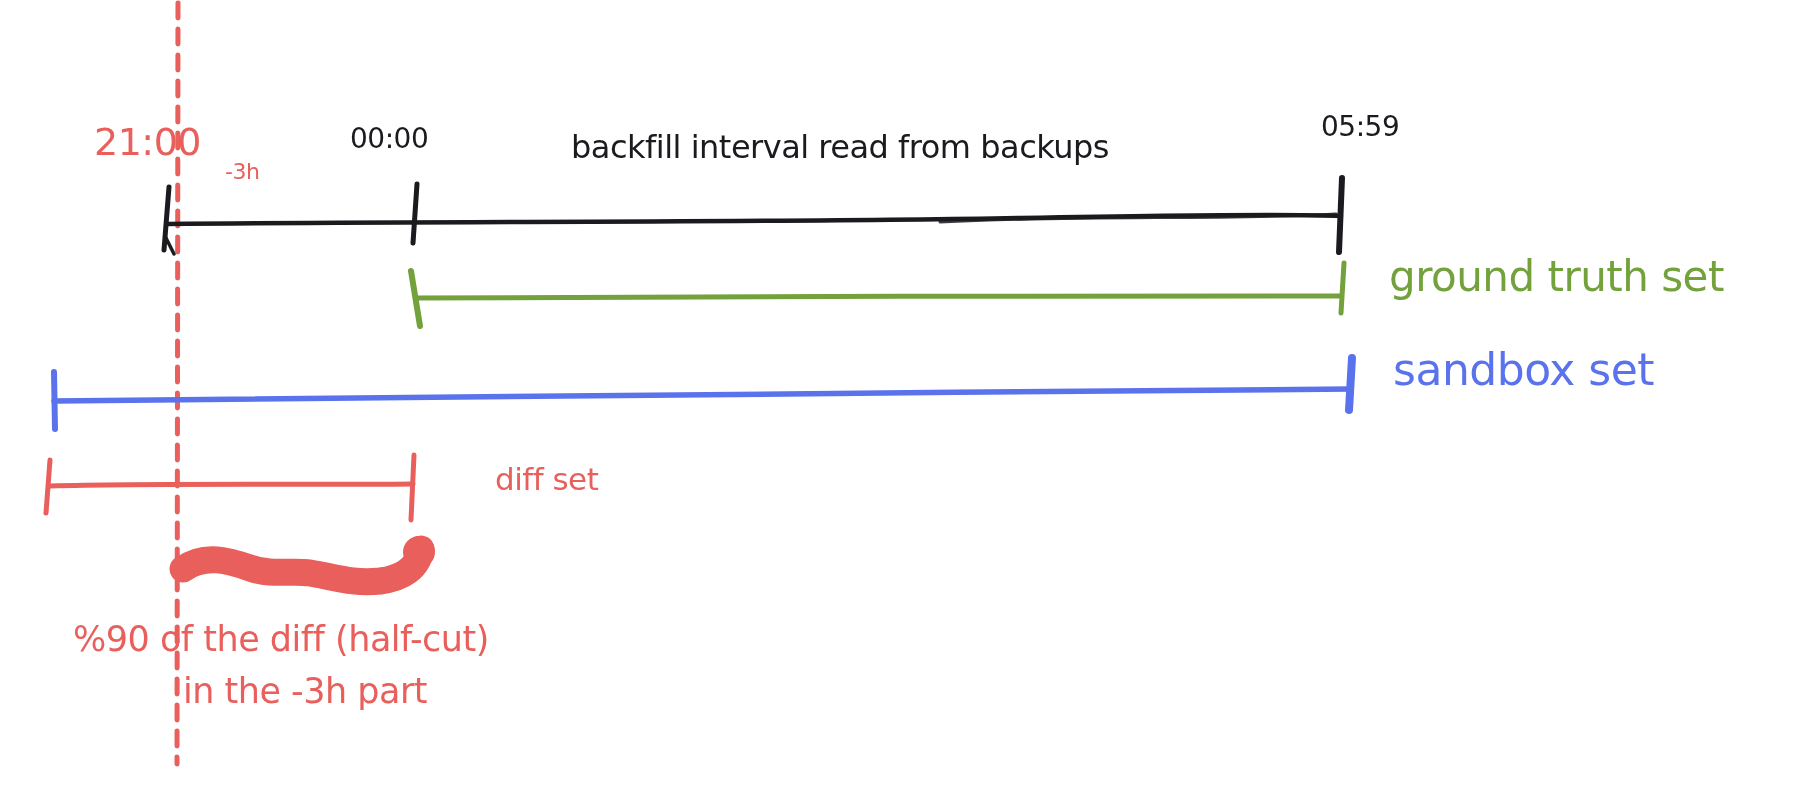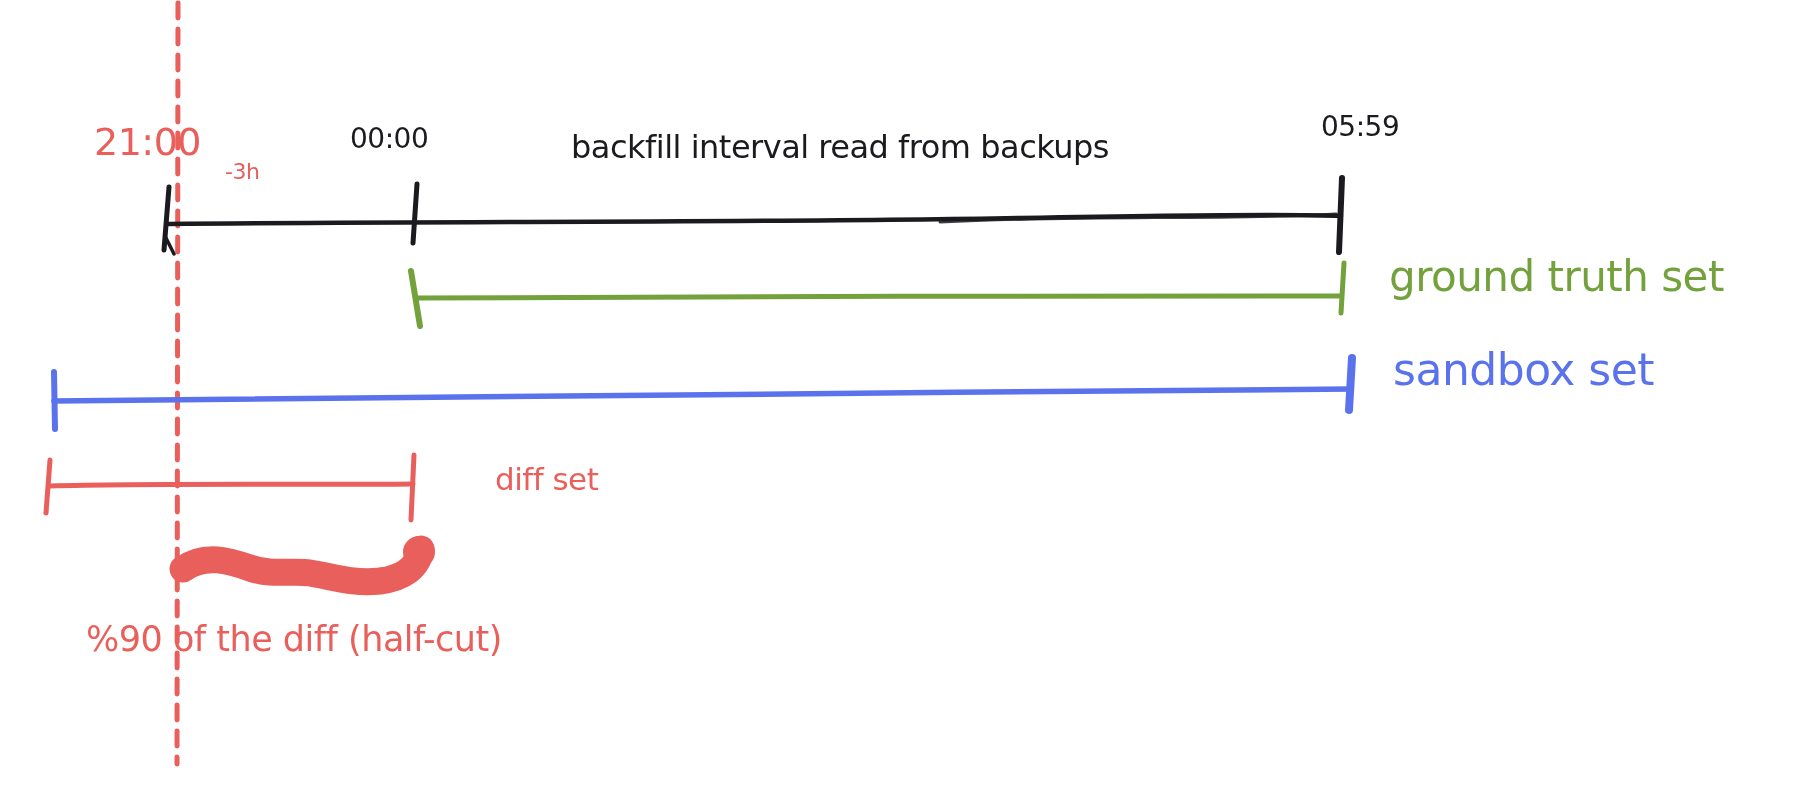--- a/index.html
+++ b/index.html
@@ -31,21 +31,21 @@
   .ink-blue  { color: #5a73ec; }
 
   .t-2100   { left: 94px;   top: 122px; font-size: 38px; }
   .t-neg3h  { left: 225px;  top: 160px; font-size: 22px; }
   .t-0000   { left: 350px;  top: 124px; font-size: 28px; }
   .t-title  { left: 551px;  top: 130px; font-size: 32px; margin-left: 20px; }
   .t-0559   { left: 1321px; top: 112px; font-size: 28px; }
   .t-gts    { left: 1389px; top: 254px; font-size: 42px; }
   .t-sbx    { left: 1393px; top: 346px; font-size: 44px; }
   .t-diff   { left: 447px;  top: 462px; font-size: 31px; margin-left: 48px; }
-  .t-a1     { left: 86px;   top: 620px; font-size: 35px; }
+  .t-a1     { left: 73px;   top: 620px; font-size: 35px; }
   .t-a2     { left: 183px;  top: 672px; font-size: 35px; }
 </style>
 </head>
 <body>
 
 <div id="canvas">
 
   <svg id="strokes" width="1810" height="792" viewBox="0 0 1810 792">
 
     <g>
@@ -97,14 +97,15 @@
   <span class="lbl ink-black t-0559">05:59</span>
 
   <span class="lbl ink-green t-gts">ground truth set</span>
 
   <span class="lbl ink-blue t-sbx">sandbox set</span>
 
   <span class="lbl ink-red t-diff">diff set</span>
 
   <span class="lbl ink-red t-a1">%90 of the diff (half-cut)</span>
 
+  <span class="lbl ink-red t-a2">in the -3h part</span>
 
 </div>
 
 </body></html>

